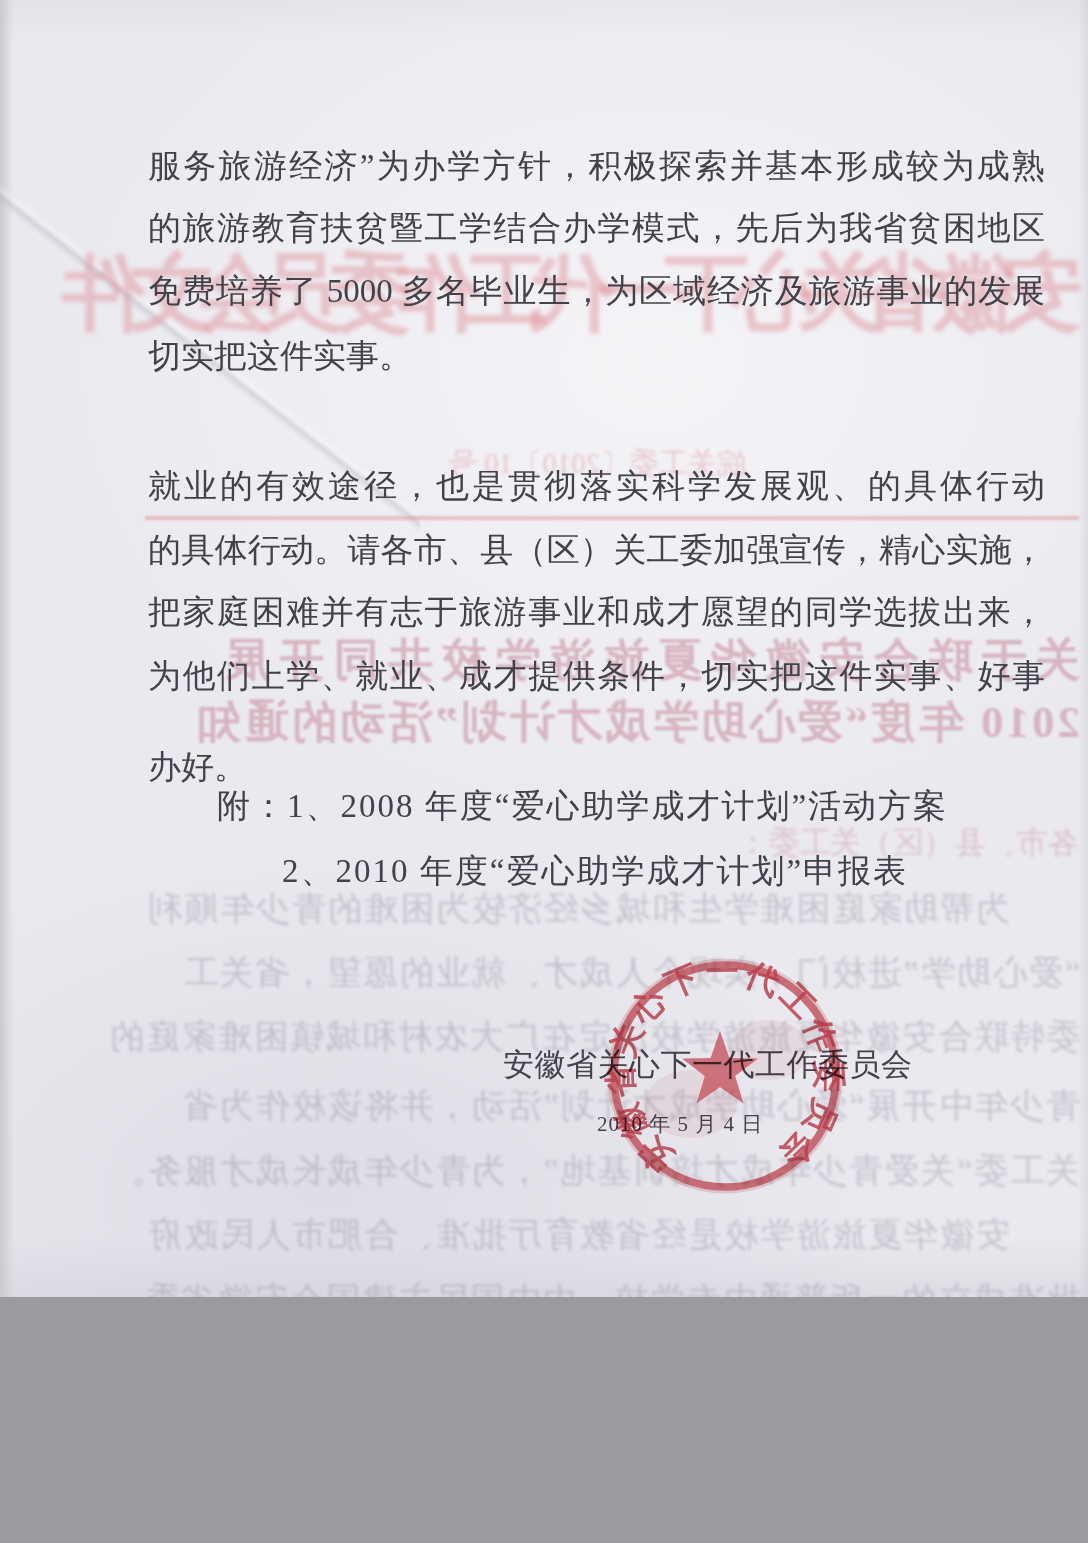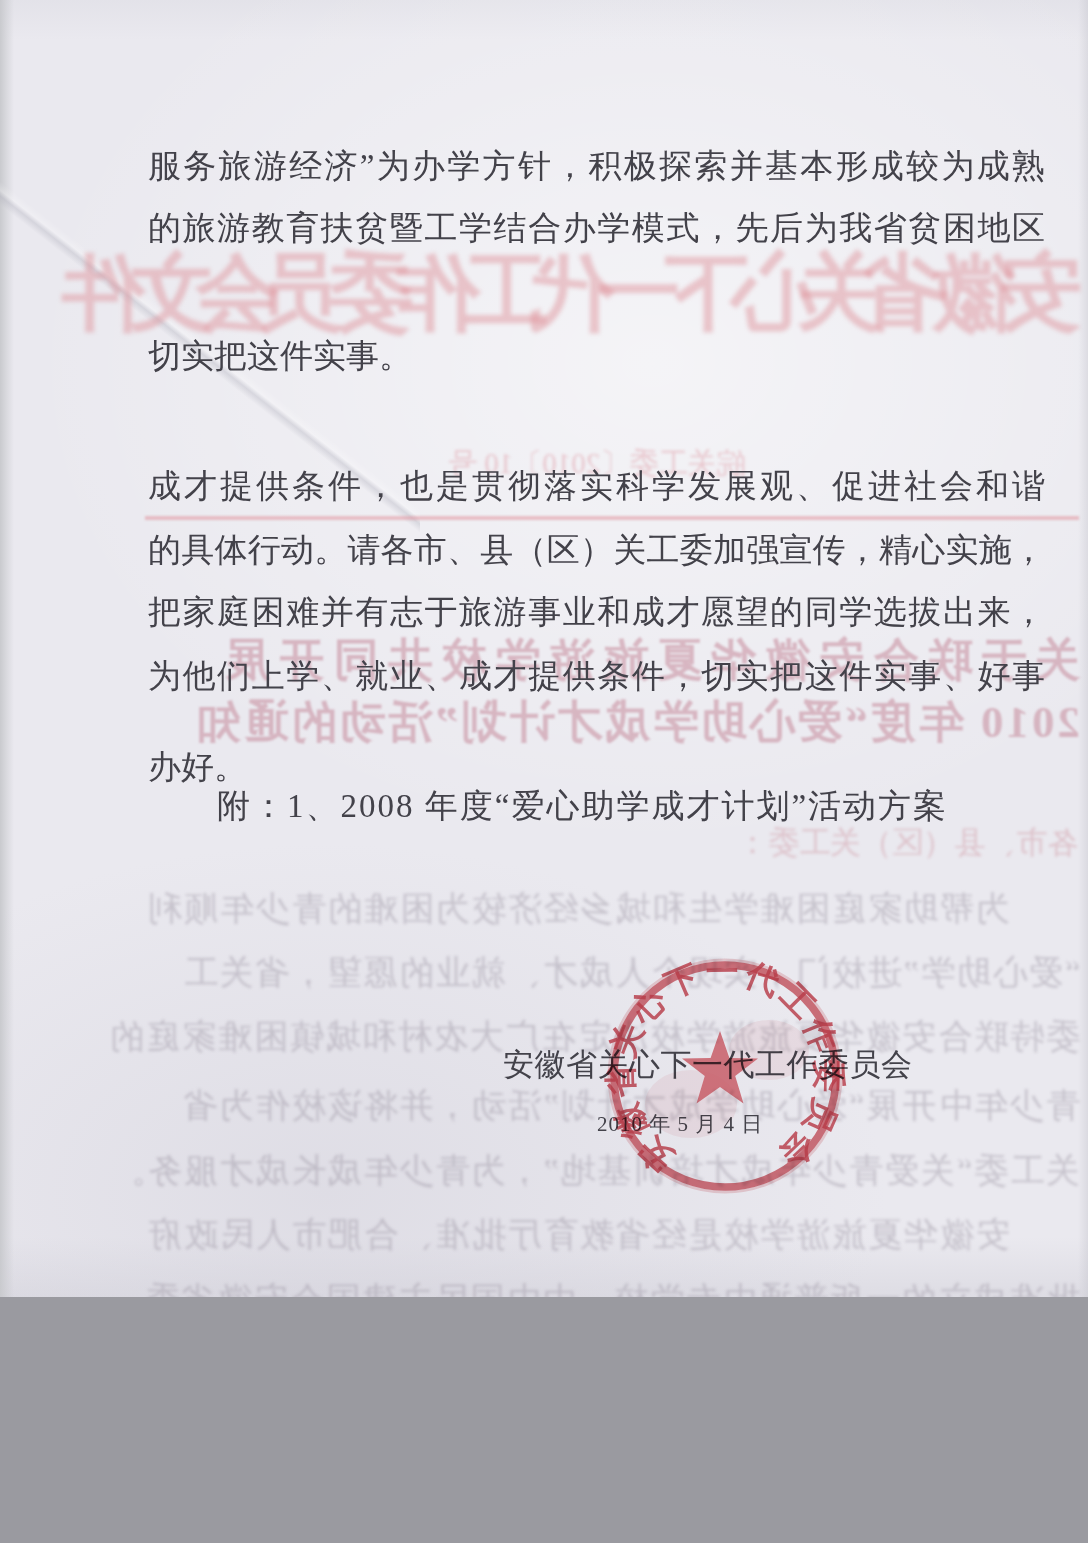--- a/index.html
+++ b/index.html
@@ -120,27 +120,29 @@
   <div class="bleed flip bleed-body" style="top:950px;">“爱心助学”进校门，实现个人成才、就业的愿望，省关工</div>
   <div class="bleed flip bleed-body" style="top:1014px;">委特联合安徽华夏旅游学校决定在广大农村和城镇困难家庭的</div>
   <div class="bleed flip bleed-body" style="top:1083px;">青少年中开展“爱心助学成才计划”活动，并将该校作为省</div>
   <div class="bleed flip bleed-body" style="top:1148px;">关工委“关爱青少年成才培训基地”，为青少年成长成才服务。</div>
   <div class="bleed flip bleed-body indent" style="top:1212px;">安徽华夏旅游学校是经省教育厅批准、合肥市人民政府</div>
   <div class="bleed flip bleed-body" style="top:1277px;">批准成立的一所普通中专学校，由中国民主建国会安徽省委</div>
   <div class="bleed flip bleed-body" style="top:1342px;">员会举办，学校自 1992 年创办以来，坚持以“服务贫困学生</div>
 
   <div class="doc-line fill" style="top:146px;">服务旅游经济”为办学方针，积极探索并基本形成较为成熟</div>
   <div class="doc-line fill" style="top:208px;">的旅游教育扶贫暨工学结合办学模式，先后为我省贫困地区</div>
+  <div class="doc-line fill" style="top:271px;">免费培养了 5000 多名毕业生，为区域经济及旅游事业的发展</div>
   <div class="doc-line" style="top:336px;">切实把这件实事。</div>
-  <div class="doc-line fill" style="top:466px;">成才提供条件，也是贯彻落实科学发展观、促进社会和谐</div>
+  <div class="doc-line fill" style="top:466px;">就业的有效途径，也是贯彻落实科学发展观、的具体行动</div>
   <div class="doc-line fill" style="top:530px;">的具体行动。请各市、县（区）关工委加强宣传，精心实施，</div>
   <div class="doc-line fill" style="top:592px;">把家庭困难并有志于旅游事业和成才愿望的同学选拔出来，</div>
   <div class="doc-line fill" style="top:656px;">为他们上学、就业、成才提供条件，切实把这件实事、好事</div>
   <div class="doc-line" style="top:747px;">办好。</div>
   <div class="doc-line attach" style="top:786px;">附：1、2008 年度“爱心助学成才计划”活动方案</div>
+  <div class="doc-line attach2" style="top:851px;">2、2010 年度“爱心助学成才计划”申报表</div>
 
   <div class="signature">安徽省关心下一代工作委员会</div>
   <div class="sign-date">2010 年 5 月 4 日</div>
   <div class="page-num">— 2 —</div>
 
   <svg class="seal" viewBox="0 0 248 248">
     <circle cx="124" cy="122" r="116" fill="none" stroke="rgba(206,73,84,0.22)" stroke-width="3"></circle>
     <circle cx="124" cy="122" r="111" fill="none" stroke="rgba(206,73,84,0.75)" stroke-width="7.5"></circle>
     <ellipse cx="90" cy="150" rx="46" ry="34" fill="rgba(216,100,110,0.10)"></ellipse>
     <ellipse cx="168" cy="96" rx="40" ry="30" fill="rgba(216,100,110,0.10)"></ellipse>

